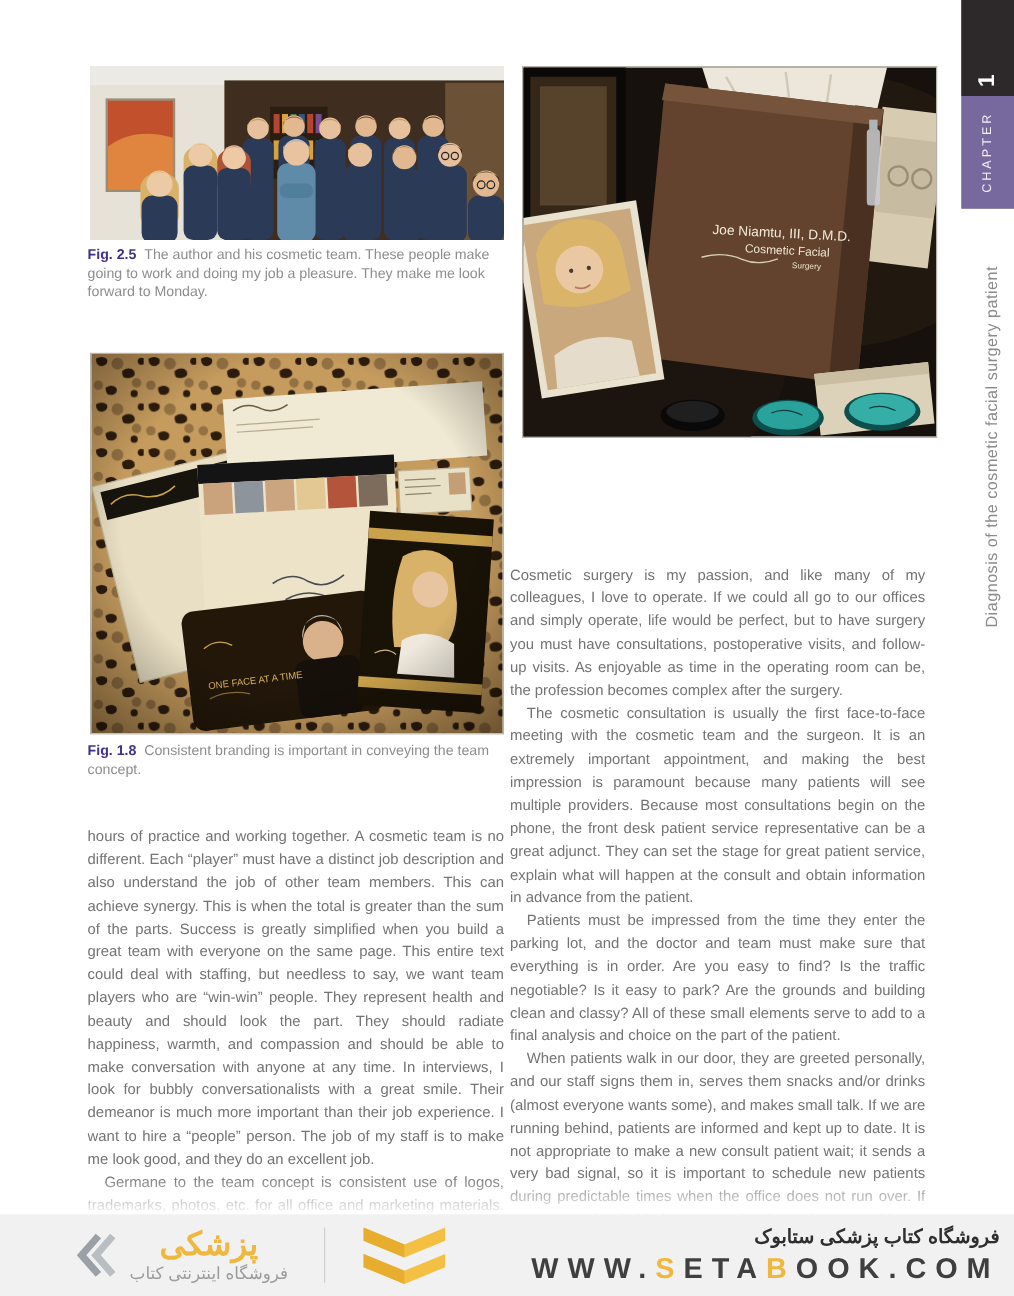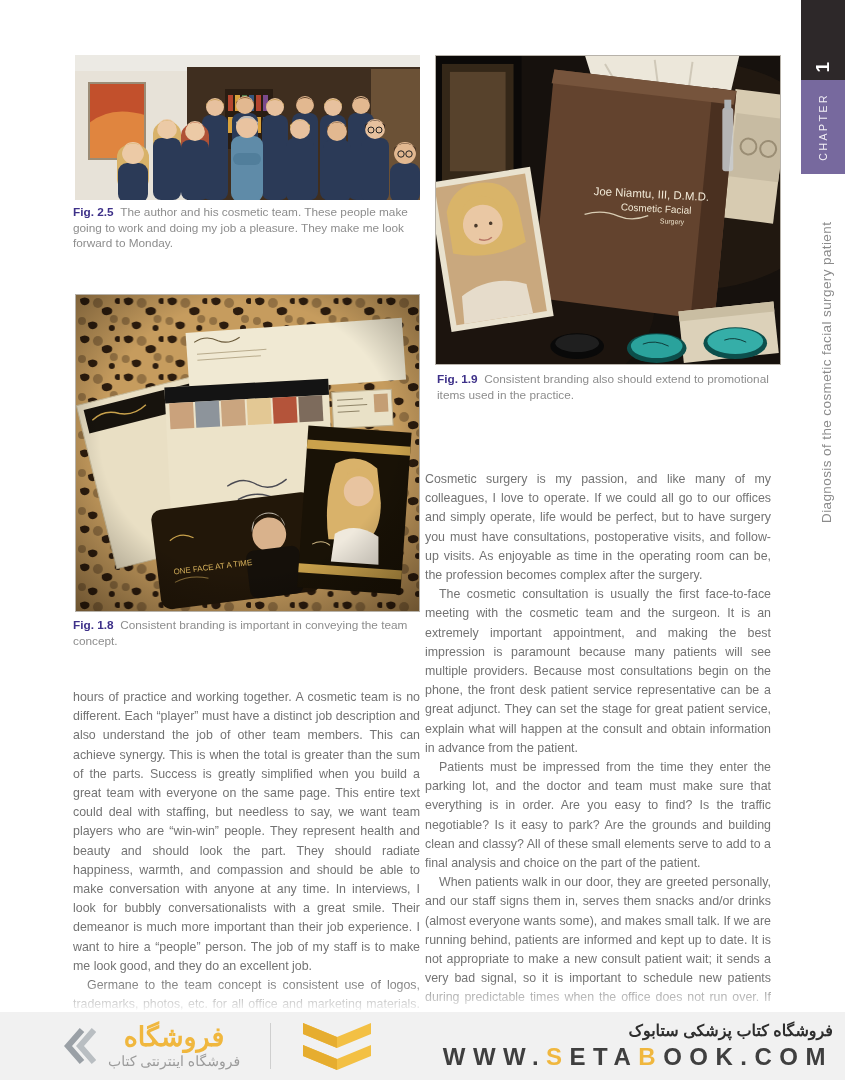--- a/index.html
+++ b/index.html
@@ -305,40 +305,39 @@
       </g>
       <ellipse cx="142" cy="292" rx="27" ry="13" fill="#090909"></ellipse>
       <ellipse cx="142" cy="289" rx="22" ry="9" fill="#1f1f1f"></ellipse>
       <ellipse cx="222" cy="294" rx="30" ry="15" fill="#0c4f4c"></ellipse>
       <ellipse cx="222" cy="292" rx="26" ry="12" fill="#2aa29c"></ellipse>
       <ellipse cx="301" cy="289" rx="32" ry="16" fill="#0c4f4c"></ellipse>
       <ellipse cx="301" cy="287" rx="28" ry="13" fill="#35aea8"></ellipse>
       <path d="M208 290 q12 -5 26 2 M290 286 q10 -4 22 2" stroke="#0e3c3a" stroke-width="1" fill="none"></path>
     </svg>
   </figure>
-  <p class="caption cap9"><b>Fig. 1.9</b>&nbsp;&nbsp;<span>Consistent branding also should extend to promotional items used in the practice.</span></p>
 
   <div class="bodycol body-right">
     <p>Cosmetic surgery is my passion, and like many of my colleagues, I love to operate. If we could all go to our offices and simply operate, life would be perfect, but to have surgery you must have consultations, postoperative visits, and follow-up visits. As enjoyable as time in the operating room can be, the profession becomes complex after the surgery.</p>
     <p class="indent">The cosmetic consultation is usually the first face-to-face meeting with the cosmetic team and the surgeon. It is an extremely important appointment, and making the best impression is paramount because many patients will see multiple providers. Because most consultations begin on the phone, the front desk patient service representative can be a great adjunct. They can set the stage for great patient service, explain what will happen at the consult and obtain information in advance from the patient.</p>
     <p class="indent">Patients must be impressed from the time they enter the parking lot, and the doctor and team must make sure that everything is in order. Are you easy to find? Is the traffic negotiable? Is it easy to park? Are the grounds and building clean and classy? All of these small elements serve to add to a final analysis and choice on the part of the patient.</p>
     <p class="indent">When patients walk in our door, they are greeted personally, and our staff signs them in, serves them snacks and/or drinks (almost everyone wants some), and makes small talk. If we are running behind, patients are informed and kept up to date. It is not appropriate to make a new consult patient wait; it sends a very bad signal, so it is important to schedule new patients during predictable times when the office does not run over. If you are running behind, you can give the patient something to do. Getting them from the reception room to a consult room breaks up the wait.</p>
 
   </div>
 
   <div class="fade"></div>
 
   <footer>
     <div class="brand">
       <svg width="34" height="40" viewBox="0 0 34 40">
         <path d="M20 4 L6 20 L20 36" stroke="#9aa0a6" stroke-width="6" fill="none"></path>
         <path d="M32 4 L18 20 L32 36" stroke="#b9bec2" stroke-width="6" fill="none"></path>
       </svg>
       <div class="brand-col">
-        <div class="brand-word">فروشگاه</div>
+        <div class="brand-word">پزشکی</div>
         <div class="brand-sub">فروشگاه اینترنتی کتاب</div>
       </div>
       <div class="footer-divider"></div>
       <svg width="76" height="54" viewBox="0 0 76 54">
         <polygon points="4,4 38,18 72,4 72,15 38,29 4,15" fill="#f3c044"></polygon>
         <polygon points="4,26 38,40 72,26 72,37 38,51 4,37" fill="#f3c044"></polygon>
         <polygon points="4,4 38,18 38,29 4,15" fill="#e6ad2f"></polygon>
         <polygon points="4,26 38,40 38,51 4,37" fill="#e6ad2f"></polygon>
       </svg>
     </div>

